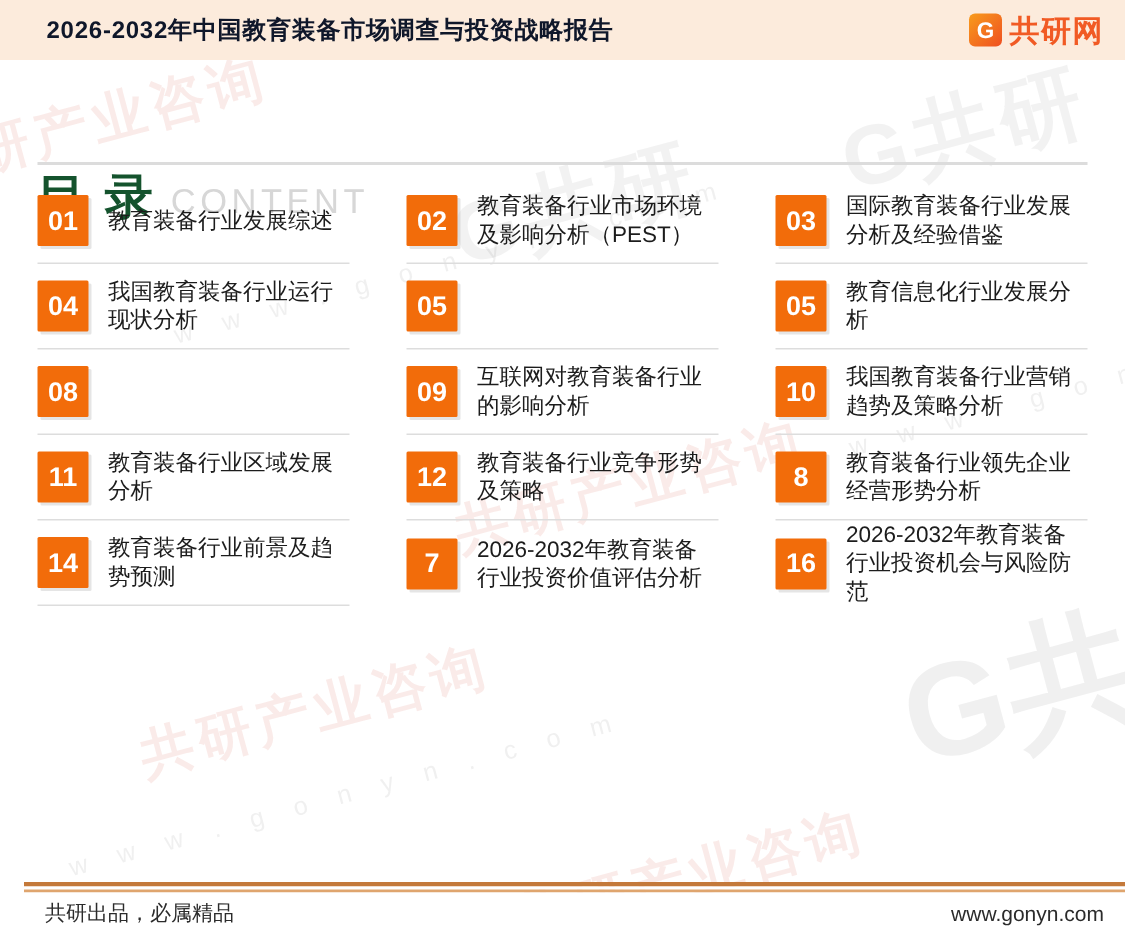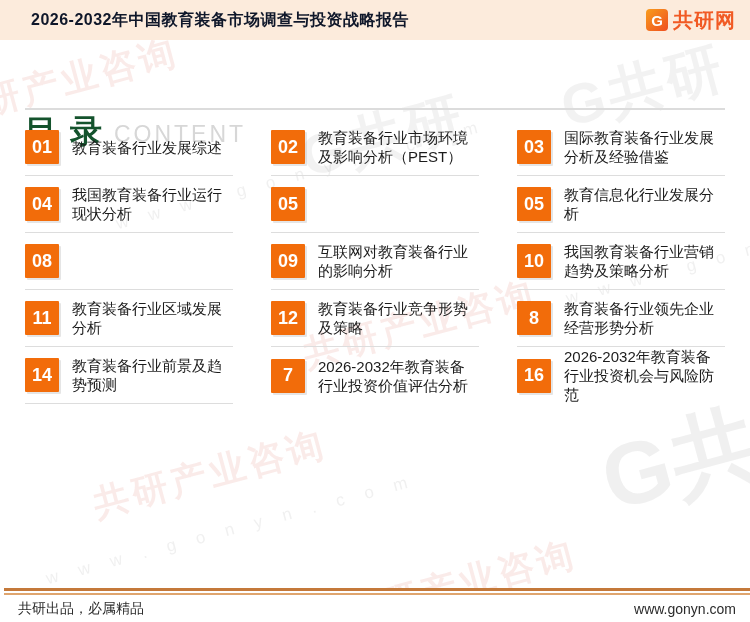--- a/index.html
+++ b/index.html
@@ -105,21 +105,21 @@
     border-radius: 1px;
   }
   .toc-label {
     font-size: 15px;
     line-height: 19px;
     color: #1c1c1c;
     font-weight: 500;
   }
 
   
-  .footer { position: absolute; z-index: 5; left: 4px; right: 0; bottom: 0; background: transparent; }
+  .footer { position: absolute; z-index: 5; left: 16px; right: 0; bottom: 0; background: transparent; }
   .footer-line-dark  { height: 3px; background: #c4793a; }
   .footer-gap        { height: 2px; background: #ffffff; }
   .footer-line-light { height: 2px; background: #dfa56e; }
   .footer-row {
     height: 27px;
     display: flex;
     align-items: center;
     justify-content: space-between;
     padding: 0 14px;
     background: #ffffff;

